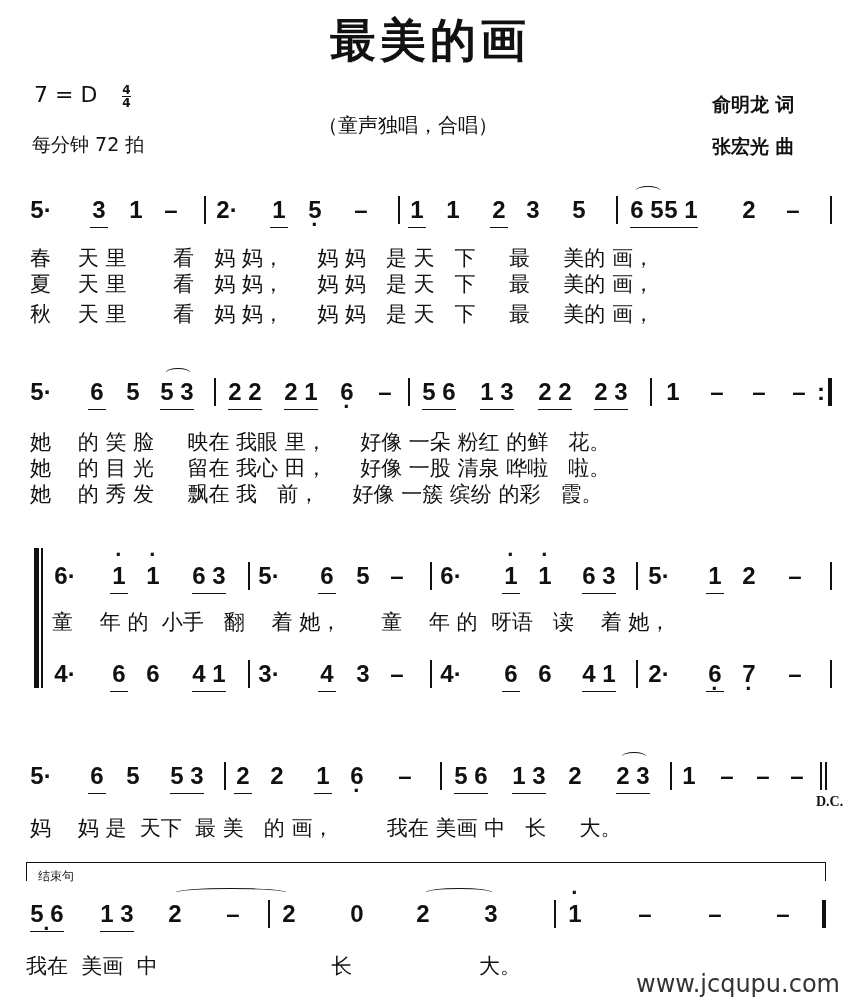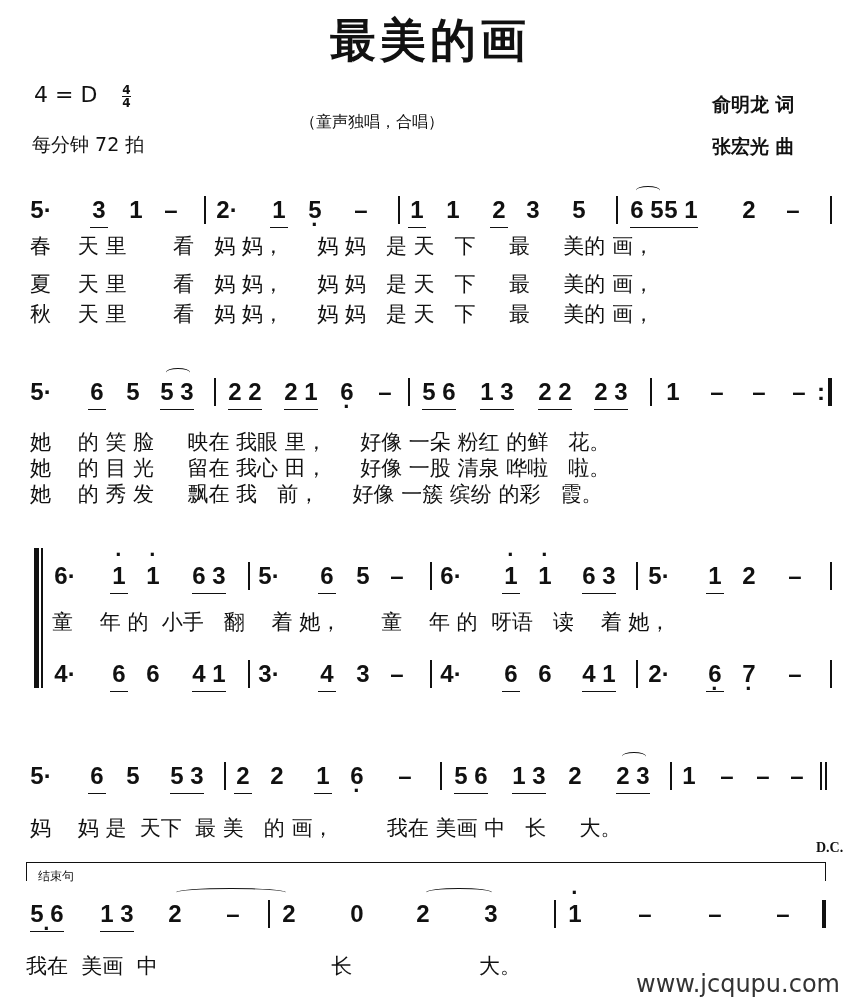--- a/index.html
+++ b/index.html
@@ -5,39 +5,39 @@
   html, body { margin:0; padding:0; background:#ffffff; }
   body { width:860px; height:1007px; position:relative; overflow:hidden;
          font-family:"DejaVu Sans", sans-serif; color:#111; }
   .abs { position:absolute; }
   .title { left:0; width:860px; top:10px; text-align:center; font-size:46px; font-weight:bold; letter-spacing:4px; }
   .key { left:34px; top:82px; font-size:22px; }
   .key .frac { display:inline-block; vertical-align:middle; font-size:12px; line-height:12px; text-align:center; font-weight:bold; margin-left:18px; }
   .key .frac span { display:block; }
   .key .frac span.top { border-bottom:1.5px solid #111; }
   .tempo { left:32px; top:132px; font-size:19px; }
-  .subtitle { left:300px; top:112px; font-size:16px;text-align:center; }
+  .subtitle { left:318px; top:112px; font-size:20px;text-align:center; }
   .credit { left:712px; font-size:19px;font-weight:bold; }
   .notes { font-family:"Liberation Sans", sans-serif; font-size:24px; font-weight:bold; }
   .n { position:absolute; text-align:center; width:22px; }
   .n.u::after { content:""; position:absolute; left:2px; right:2px; bottom:-4px; border-bottom:1.5px solid #111; }
   .n.ld::before { content:"·"; position:absolute; left:0; right:0; top:18px; font-size:22px; line-height:22px; }
   .n.hd::before { content:"·"; position:absolute; left:0; right:0; top:-18px; font-size:22px; line-height:22px; }
   .bar { position:absolute; width:1.5px; background:#111; height:28px; }
   .lyr { font-size:21px; position:absolute; white-space:pre; }
   .slur { position:absolute; border-top:1.5px solid #111; border-radius:50% 50% 0 0; height:8px; }
   .dc { font-family:"Liberation Serif", serif; font-weight:bold; font-size:14px; }
   .watermark { font-family:"DejaVu Sans", sans-serif; font-size:24px; color:#333; }
 </style>
 </head>
 <body>
 
 <div class="abs title">最美的画</div>
 <div class="abs key">
-  <span>4 = D</span>
+  <span>7 = D</span>
   <span class="frac">
     <span class="top">4</span>
     <span>4</span>
   </span>
 </div>
 <div class="abs tempo">每分钟 72 拍</div>
 <div class="abs subtitle">（童声独唱，合唱）</div>
 <div class="abs credit" style="top:92px">俞明龙 词</div>
 <div class="abs credit" style="top:134px">张宏光 曲</div>
 
@@ -58,21 +58,21 @@
   <span class="n" style="left:522px">3</span>
   <span class="n" style="left:568px">5</span>
   <div class="bar" style="left:616px;top:0"></div>
   <span class="n u" style="left:628px;width:38px">6 5</span>
   <span class="n u" style="left:662px;width:38px">5 1</span>
   <span class="n" style="left:738px">2</span>
   <span class="n" style="left:782px">–</span>
   <div class="bar" style="left:830px;top:0"></div>
   <div class="slur" style="left:636px;top:-10px;width:24px"></div>
 </div>
-<div class="lyr" style="left:30px;top:232px">春    天 里       看   妈 妈，     妈 妈   是 天   下     最     美的 画，</div>
+<div class="lyr" style="left:30px;top:244px">春    天 里       看   妈 妈，     妈 妈   是 天   下     最     美的 画，</div>
 <div class="lyr" style="left:30px;top:270px">夏    天 里       看   妈 妈，     妈 妈   是 天   下     最     美的 画，</div>
 <div class="lyr" style="left:30px;top:300px">秋    天 里       看   妈 妈，     妈 妈   是 天   下     最     美的 画，</div>
 
 <div class="abs notes" style="left:0;top:378px;width:860px;height:34px;">
   <span class="n" style="left:30px">5·</span>
   <span class="n u" style="left:86px">6</span>
   <span class="n" style="left:122px">5</span>
   <span class="n u" style="left:158px;width:38px">5 3</span>
   <div class="bar" style="left:214px;top:0"></div>
   <span class="n u" style="left:226px;width:38px">2 2</span>
@@ -163,21 +163,21 @@
   <span class="n u" style="left:614px;width:38px">2 3</span>
   <div class="bar" style="left:670px;top:0"></div>
   <span class="n" style="left:678px">1</span>
   <span class="n" style="left:716px">–</span>
   <span class="n" style="left:752px">–</span>
   <span class="n" style="left:786px">–</span>
   <div class="bar" style="left:820px;top:0"></div>
   <div class="bar" style="left:825px;top:0"></div>
   <div class="slur" style="left:622px;top:-10px;width:24px"></div>
 </div>
-<div class="abs dc" style="left:816px;top:840px">D.C.</div>
+<div class="abs dc" style="left:816px;top:794px">D.C.</div>
 <div class="lyr" style="left:30px;top:814px">妈    妈 是  天下  最 美   的 画，        我在 美画 中   长     大。</div>
 
 <div class="abs" style="left:26px;top:862px;width:798px;height:18px;border-top:1.5px solid #111;border-left:1.5px solid #111;border-right:1.5px solid #111;"></div>
 <div class="abs" style="left:38px;top:868px;font-family:Liberation Sans, sans-serif;font-size:12px;">结束句</div>
 <div class="abs notes" style="left:0;top:900px;width:860px;height:34px;">
   <span class="n u ld" style="left:28px;width:38px">5 6</span>
   <span class="n u" style="left:98px;width:38px">1 3</span>
   <span class="n" style="left:164px">2</span>
   <span class="n" style="left:222px">–</span>
   <div class="bar" style="left:268px;top:0"></div>

